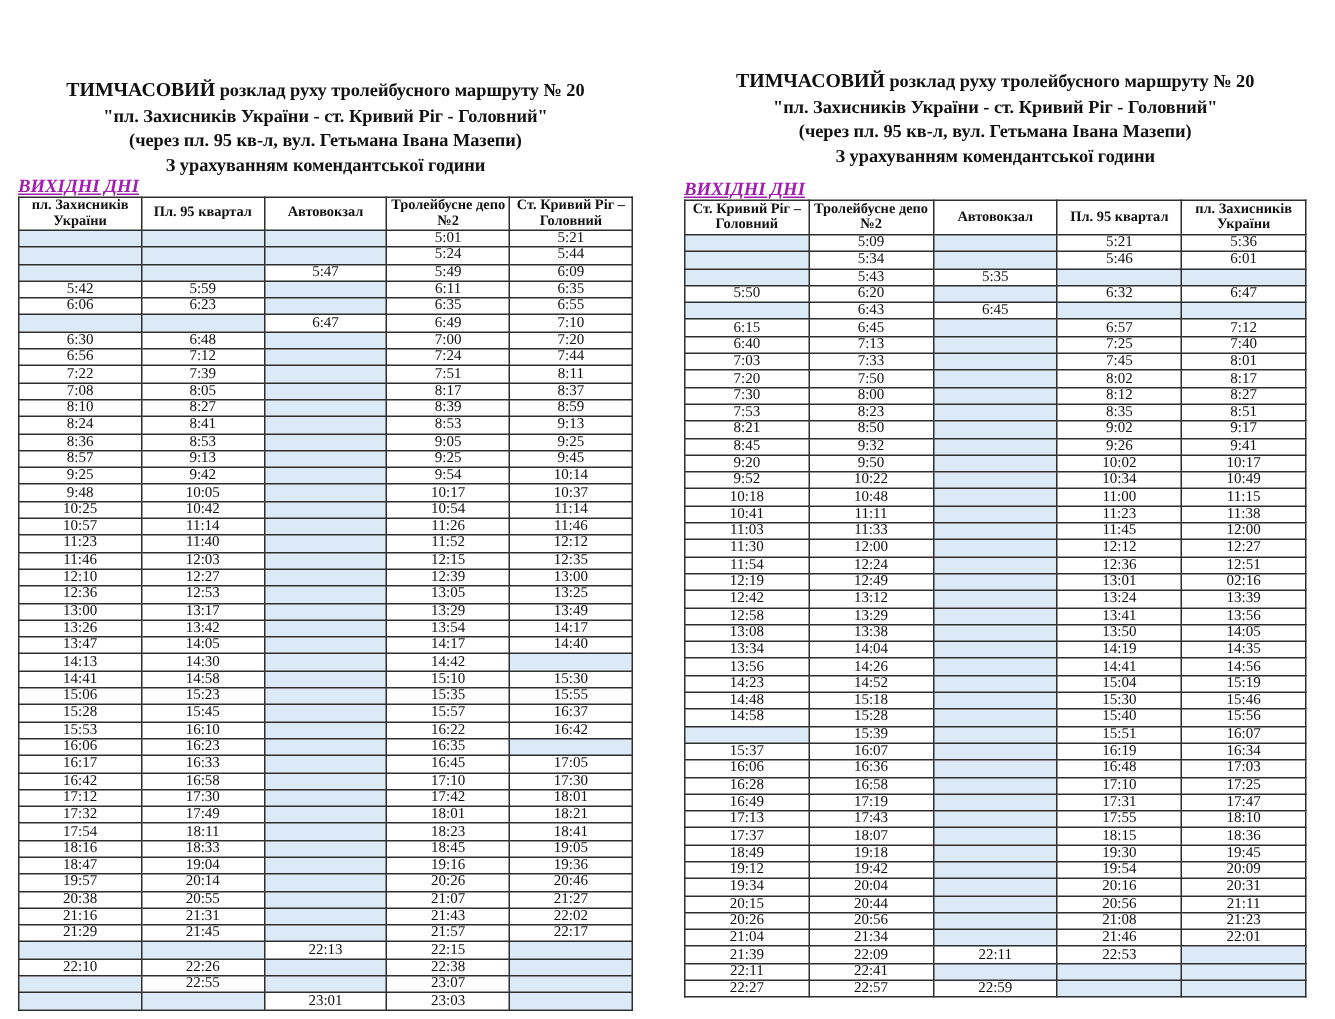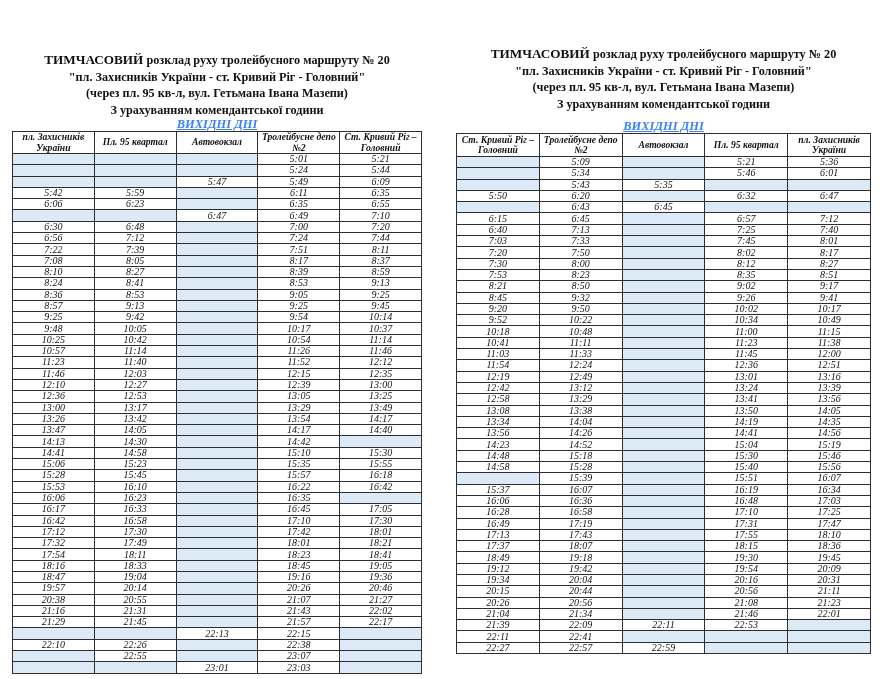--- a/index.html
+++ b/index.html
@@ -5,25 +5,25 @@
   html, body { margin:0; padding:0; background:#ffffff; }
   body { width:890px; height:679px; position:relative; overflow:hidden;
          font-family:"Liberation Serif", "DejaVu Serif", serif; color:#111; }
   .panel { position:absolute; top:0;margin-top:40px; }
   .panel.left { left:12px; width:410px; }
   .panel.right { left:456px; width:415px; }
   .titles { text-align:center; font-weight:bold; font-size:12.2px; line-height:16.5px; }
   .panel.left .titles { padding-top:12px; }
   .panel.right .titles { padding-top:6px; }
   .titles .t1 .big { font-size:13.2px; }
-  .subtitle { text-align:center; color:#3b82f6; font-weight:bold; font-style:italic;
+  .subtitle { text-align:left; color:#a21caf; font-weight:bold; font-style:italic;
               font-size:12.5px; line-height:14px; text-decoration:underline; }
   .panel.left .subtitle { margin-top:-1px; }
   .panel.right .subtitle { margin-top:7px; }
-  table { border-collapse:collapse; width:100%; table-layout:fixed;font-style:italic; }
+  table { border-collapse:collapse; width:100%; table-layout:fixed; }
   th, td { border:1.3px solid #2e2e2e; text-align:center; padding:0; }
   th { font-size:9.6px; line-height:10.5px; font-weight:bold; }
   .panel.left th { height:21px; }
   .panel.right th { height:22px; }
   td { font-size:10px; line-height:10px; height:10.3px; }
   td.blank { background:#dce9f6; }
 </style>
 </head>
 <body>
 
@@ -240,21 +240,21 @@
           <td>15:23</td>
           <td class="blank"></td>
           <td>15:35</td>
           <td>15:55</td>
         </tr>
         <tr>
           <td>15:28</td>
           <td>15:45</td>
           <td class="blank"></td>
           <td>15:57</td>
-          <td>16:18</td>
+          <td>16:37</td>
         </tr>
         <tr>
           <td>15:53</td>
           <td>16:10</td>
           <td class="blank"></td>
           <td>16:22</td>
           <td>16:42</td>
         </tr>
         <tr>
           <td>16:06</td>
@@ -511,32 +511,39 @@
           <td>11:38</td>
         </tr>
         <tr>
           <td>11:03</td>
           <td>11:33</td>
           <td class="blank"></td>
           <td>11:45</td>
           <td>12:00</td>
         </tr>
         <tr>
+          <td>11:30</td>
+          <td>12:00</td>
+          <td class="blank"></td>
+          <td>12:12</td>
+          <td>12:27</td>
+        </tr>
+        <tr>
           <td>11:54</td>
           <td>12:24</td>
           <td class="blank"></td>
           <td>12:36</td>
           <td>12:51</td>
         </tr>
         <tr>
           <td>12:19</td>
           <td>12:49</td>
           <td class="blank"></td>
           <td>13:01</td>
-          <td>13:16</td>
+          <td>02:16</td>
         </tr>
         <tr>
           <td>12:42</td>
           <td>13:12</td>
           <td class="blank"></td>
           <td>13:24</td>
           <td>13:39</td>
         </tr>
         <tr>
           <td>12:58</td>

